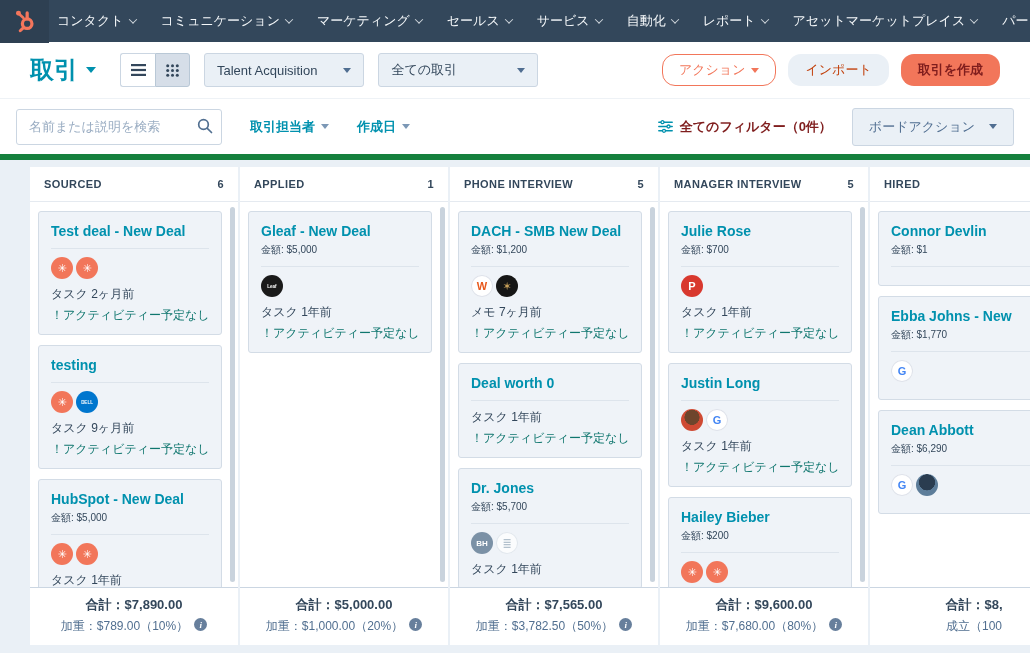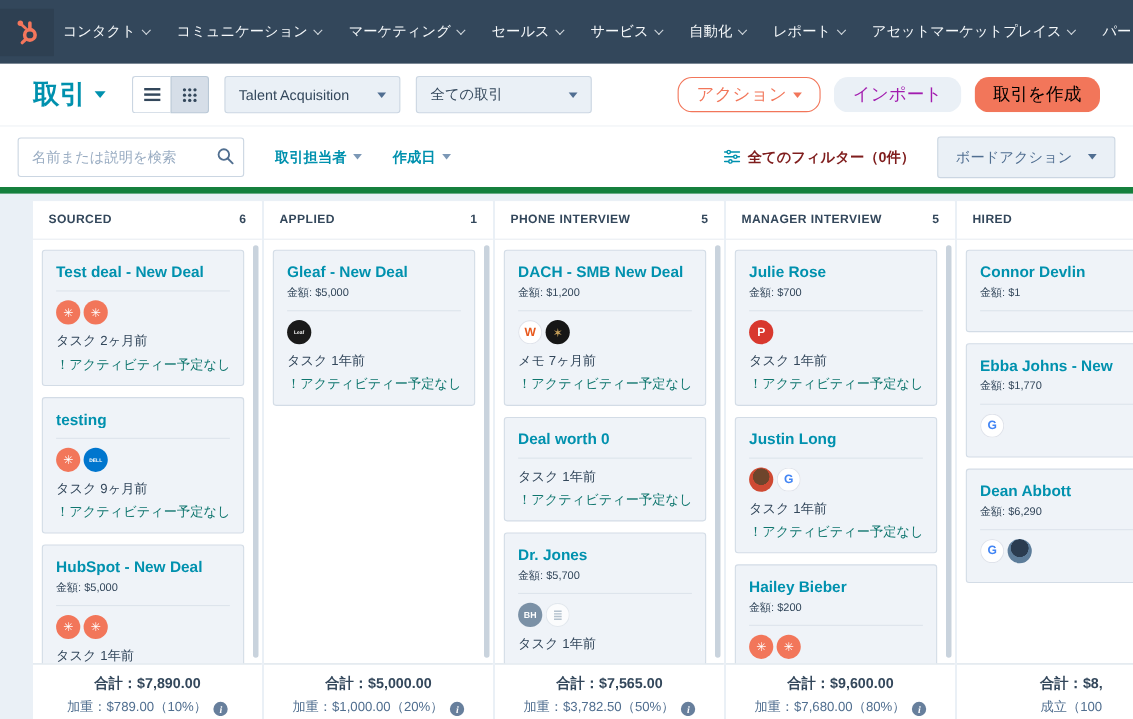--- a/index.html
+++ b/index.html
@@ -1,43 +1,43 @@
 <!DOCTYPE html>
 <html><head>
 <meta charset="utf-8">
 <style>
   * { box-sizing: border-box; margin: 0; padding: 0; }
   html,body { background:#ffffff; }
   body { font-family: "Liberation Sans","DejaVu Sans",sans-serif; }
   .page { position:relative; width:1030px; height:654px; overflow:hidden; background:#ffffff; }
 
   
-  .topnav { height:58px; background:#33475b; display:flex; align-items:center; color:#eaf0f6; }
+  .topnav { height:42px; background:#33475b; display:flex; align-items:center; color:#eaf0f6; }
   .logo { width:49px; height:43px; background:#2e4052; display:flex; align-items:center; justify-content:center; cursor:pointer; flex:none; }
   .nav-items { display:flex; align-items:center; margin-left:8px; white-space:nowrap; }
   .nav-item { font-size:13px; color:#f5f8fa; margin-right:25px; display:inline-flex; align-items:center; cursor:pointer; }
   .chev { display:inline-block; width:6px; height:6px; border-right:1.6px solid currentColor; border-bottom:1.6px solid currentColor; transform:rotate(45deg) translate(-1px,-1px); margin-left:6px; opacity:.8; }
 
   
   .header-row { height:56px; display:flex; align-items:center; padding:0 30px; background:#fff; }
   .page-title { font-size:24px; font-weight:bold; color:#0091ae; display:flex; align-items:center; cursor:pointer; }
   .caret { width:0; height:0; border-left:5px solid transparent; border-right:5px solid transparent; border-top:6px solid currentColor; display:inline-block; margin-left:8px; }
   .caret.sm { border-left-width:4px; border-right-width:4px; border-top-width:5px; margin-left:6px; }
   .view-toggle { display:flex; margin-left:24px; }
   .vt-btn { width:35px; height:34px; border:1px solid #cbd6e2; background:#fff; display:flex; align-items:center; justify-content:center; cursor:pointer; }
   .vt-btn:first-child { border-radius:3px 0 0 3px; border-right:none; }
   .vt-btn:last-child  { border-radius:0 3px 3px 0; }
   .vt-btn.active { background:#d6dee8; border-color:#b9c8d6; }
   .select { height:34px; min-width:160px; background:#eaf0f6; border:1px solid #cbd6e2; border-radius:3px; margin-left:14px; padding:0 12px; font-size:13px; color:#33475b; display:flex; align-items:center; justify-content:space-between; cursor:pointer; gap:20px; }
   .select .caret { color:#506e91; }
   .header-actions { margin-left:auto; display:flex; align-items:center; gap:12px; }
-  .btn { height:32px; border-radius:13px; font-size:16px; display:flex; align-items:center; padding:0 16px; cursor:pointer; border:1px solid transparent; white-space:nowrap; }
+  .btn { height:32px; border-radius:13px; font-size:13px; display:flex; align-items:center; padding:0 16px; cursor:pointer; border:1px solid transparent; white-space:nowrap; }
   .btn-outline-orange { border-color:#f2765a; color:#f2765a; background:#fff; }
-  .btn-muted { background:#eaf0f6; color:#a21caf; }
-  .btn-primary { background:#f2765a; color:#000000; }
+  .btn-muted { background:#eaf0f6; color:#c2410c; }
+  .btn-primary { background:#f2765a; color:#7f1d1d;font-weight:bold; }
 
   
   .filter-row { height:56px; display:flex; align-items:center; padding:0 16px; background:#fff; border-top:1px solid #eef2f6; }
   .search-wrap { position:relative; width:206px; }
   .search-input { width:100%; height:36px; border:1px solid #cbd6e2; border-radius:3px; padding:0 34px 0 12px; font-size:13px; color:#33475b; outline:none; font-family:inherit; }
   .search-input::placeholder { color:#99acc2; }
   .search-icon-btn { position:absolute; right:9px; top:9px; cursor:pointer; }
   .text-filter { font-size:13px; font-weight:bold; color:#0091ae; margin-left:28px; display:flex; align-items:center; cursor:pointer; }
   .text-filter .caret { color:#7c98b6; }
   .all-filters { margin-left:auto; display:flex; align-items:center; gap:7px; font-size:13px; font-weight:bold; color:#7f1d1d; cursor:pointer; }
@@ -56,21 +56,21 @@
   .card-amount { font-size:10px; color:#33475b; margin-top:4px; }
   .card-divider { border-top:1px solid #dde4ec; margin:9px 0 8px; }
   .card-avatars { display:flex; gap:3px; margin-bottom:7px; }
   .avatar { width:22px; height:22px; border-radius:50%; display:flex; align-items:center; justify-content:center; font-weight:bold; font-size:11px; flex:none; overflow:hidden; }
   .avatar.small { font-size:8px; }
   .avatar.tiny { font-size:4.5px; letter-spacing:0; }
   .card-activity { font-size:12px; color:#33475b; margin-top:2px; }
   .card-alert { font-size:12px; color:#0f766e; margin-top:4px; white-space:nowrap; overflow:hidden; }
   .col-footer { flex:none; background:#fff; border-top:1px solid #cbd6e2; text-align:center; padding:8px 6px 10px; }
   .footer-total { font-size:13px; font-weight:bold; color:#33475b; white-space:nowrap; overflow:hidden; }
-  .footer-weighted { font-size:12px; color:#516f90; margin-top:4px; display:flex; align-items:flex-end; justify-content:center; gap:6px; white-space:nowrap; overflow:hidden; }
+  .footer-weighted { font-size:12px; color:#516f90; margin-top:4px; display:flex; align-items:flex-start; justify-content:center; gap:6px; white-space:nowrap; overflow:hidden; }
   .info-icon { width:13px; height:13px; border-radius:50%; background:#677f9c; color:#fff; font-size:9px; font-weight:bold; display:inline-flex; align-items:center; justify-content:center; cursor:pointer; font-family:"Liberation Serif","DejaVu Serif",serif; font-style:italic; flex:none; }
 </style>
 </head>
 <body>
 
 <div class="page">
 
   <nav class="topnav">
     <div class="logo">
       <svg width="26" height="26" viewBox="0 0 24 24">

